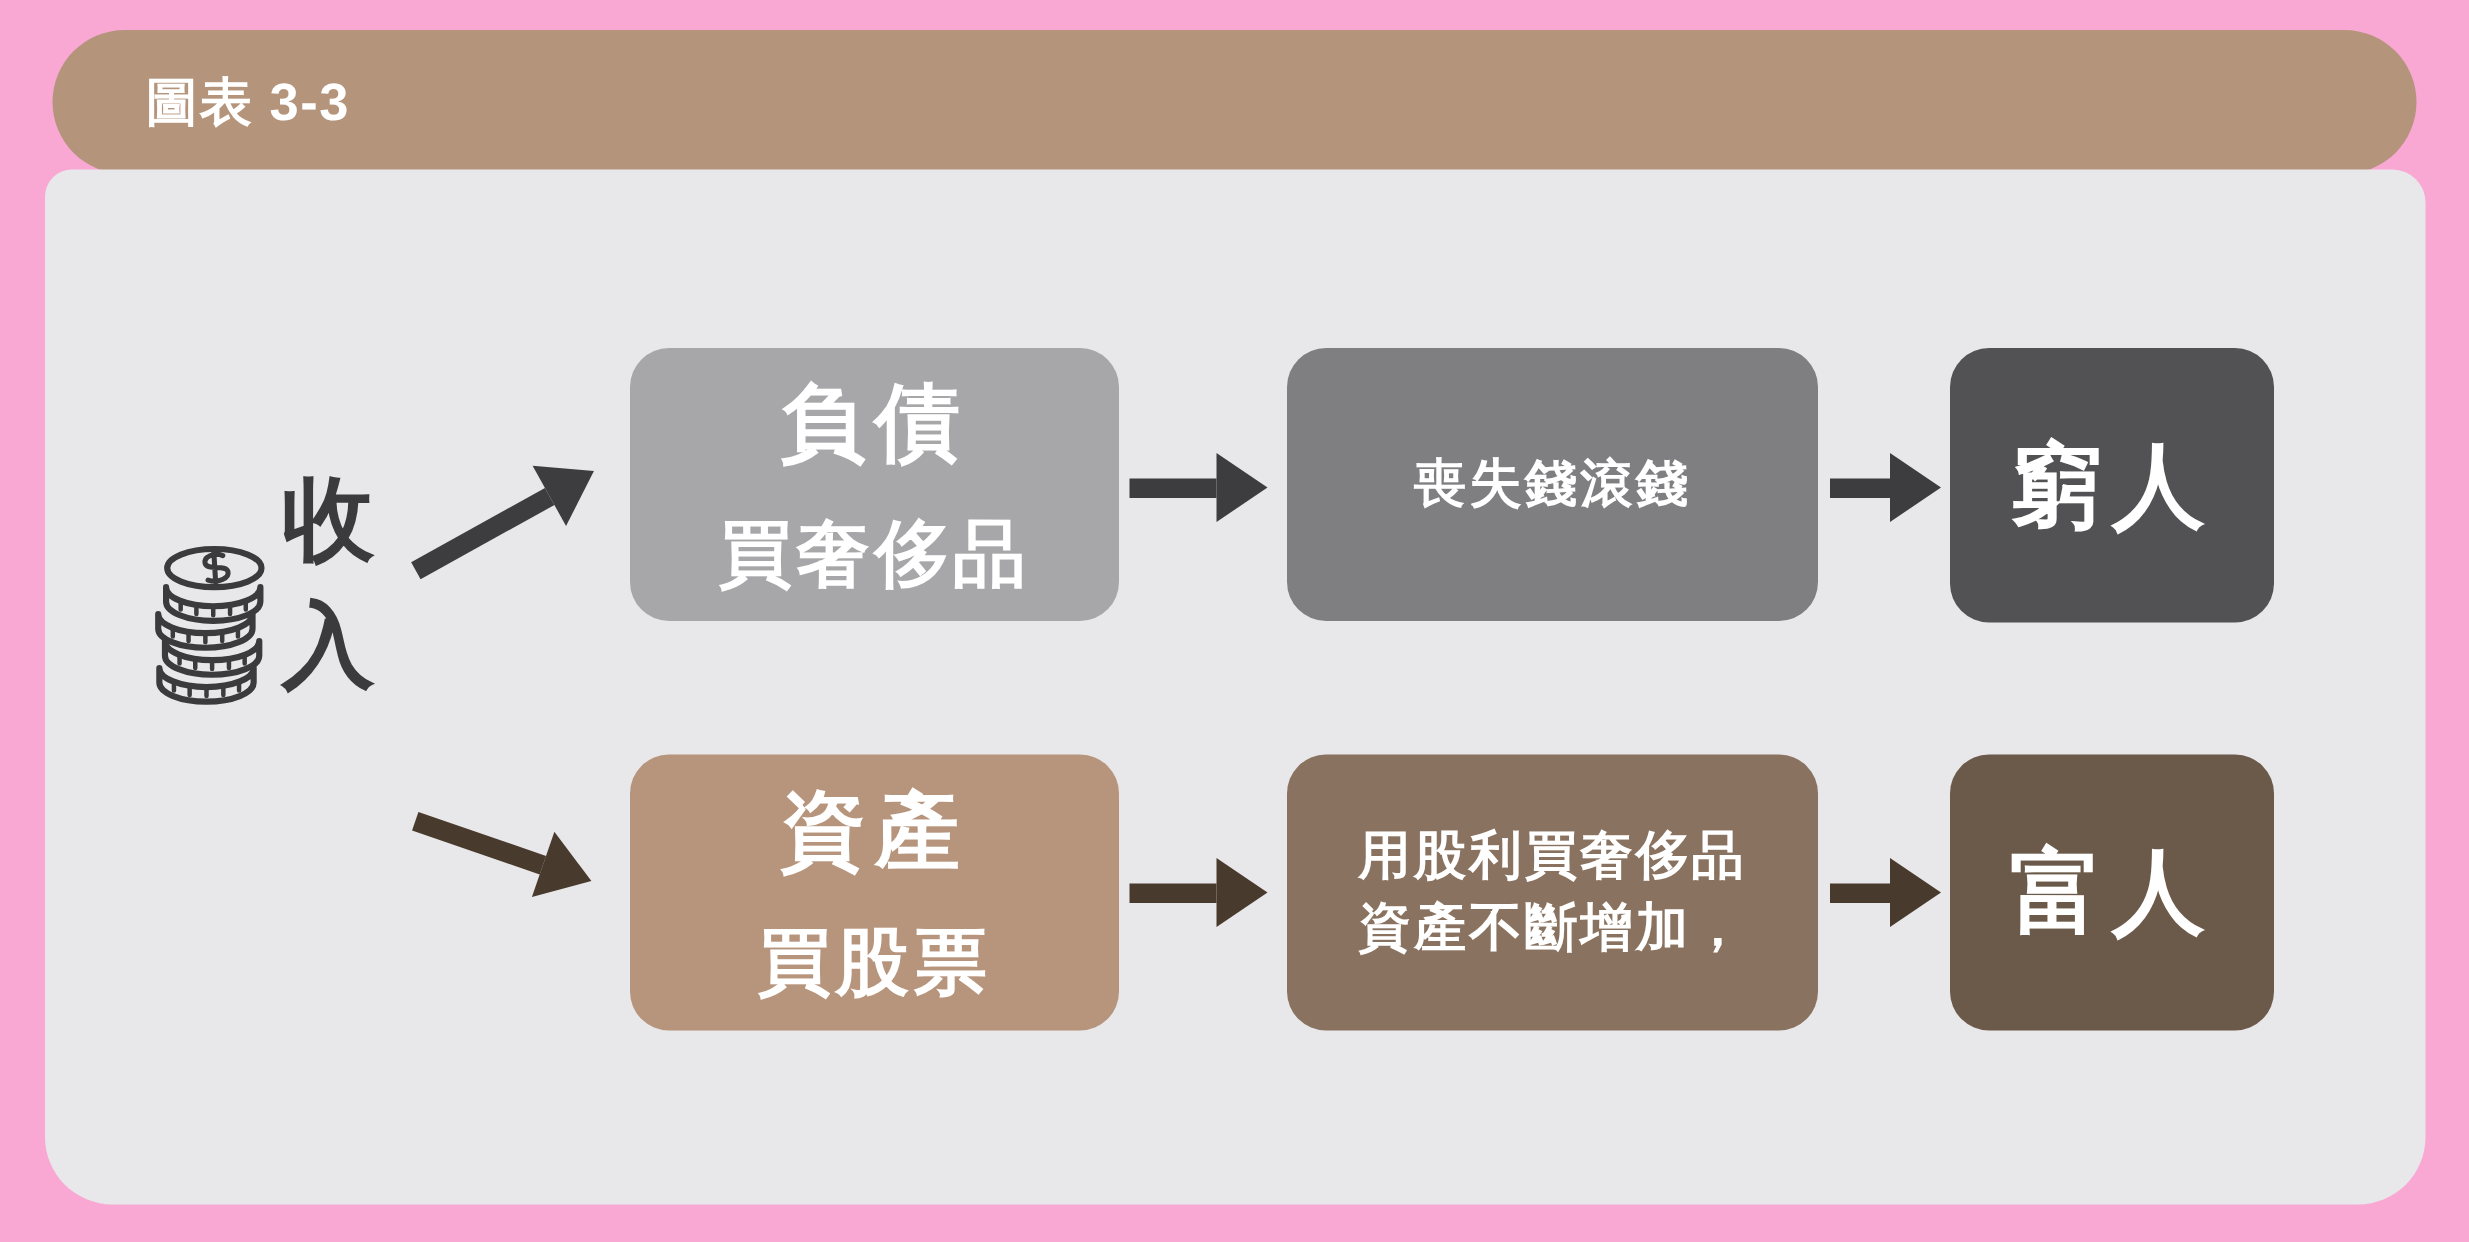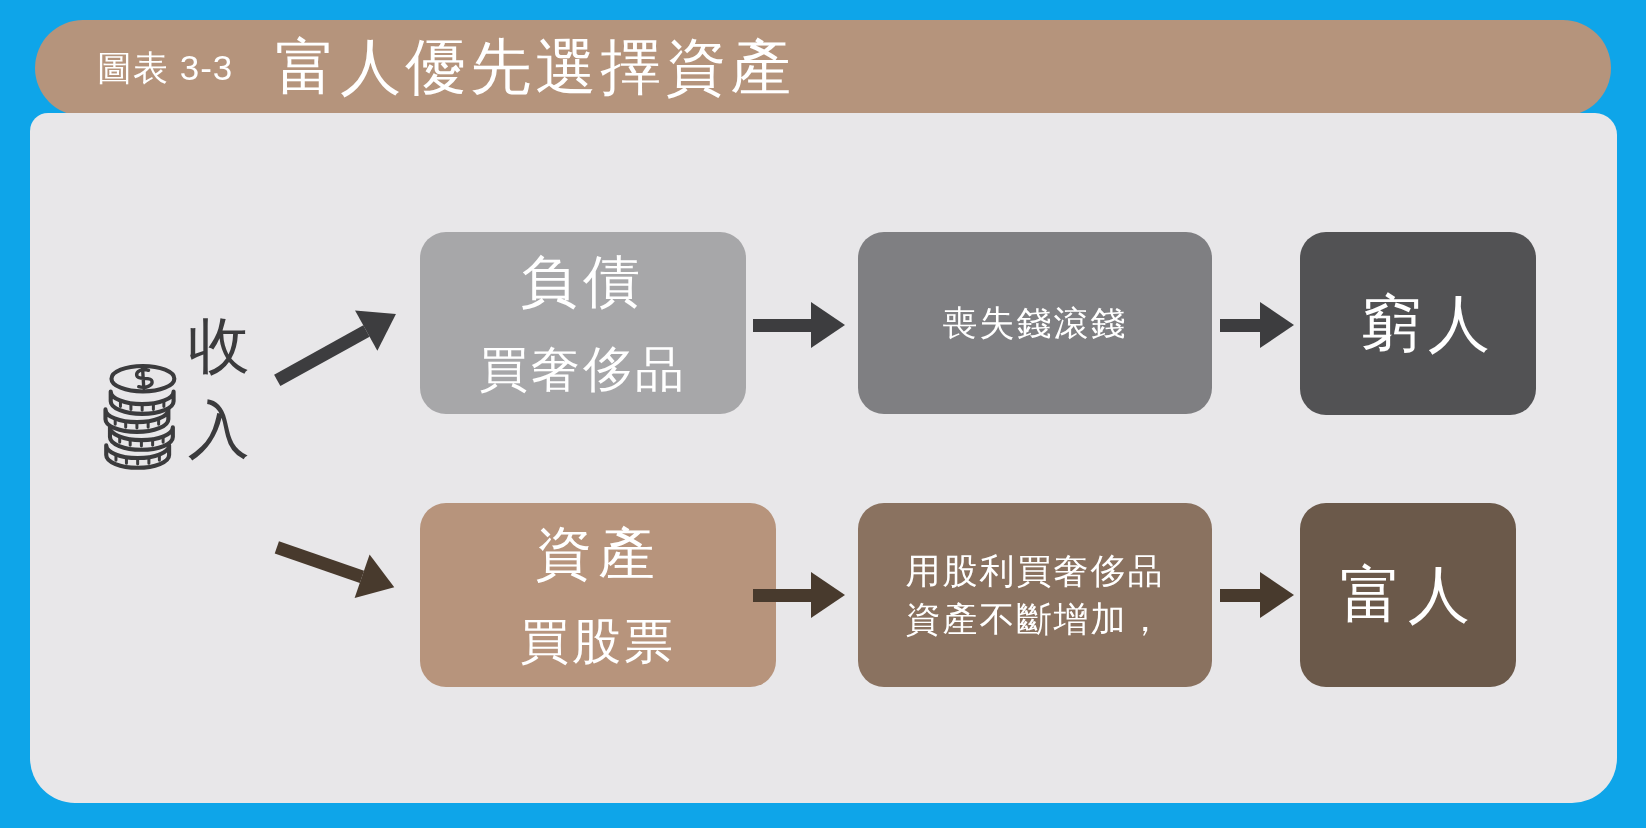--- a/index.html
+++ b/index.html
@@ -1,22 +1,22 @@
 <!DOCTYPE html>
 <html style="--header_bg: #b5947c; --panel_bg: #e8e7e9; --row1_box1_bg: #a7a7a9; --row1_box2_bg: #7f7f82; --row1_box3_bg: #525254; --row2_box1_bg: #b7947c; --row2_box2_bg: #8a7260; --row2_box3_bg: #6b594a; --arrow_dark: #3d3d3f; --arrow_brown: #483a2d; --ink: #3b3b3d; --text_on_box: #ffffff;"><head>
 <meta charset="utf-8">
 <style>
   html,body{margin:0;padding:0;background:#ffffff;}
   .page{
     position:relative;
     width:1646px;height:828px;
-    background:#0ea5e9;
+    background:#f9a8d4;
     overflow:hidden;
     font-family:"Liberation Sans","DejaVu Sans",sans-serif;
-    font-weight:normal;
+    font-weight:bold;
   }
   
   .header{
     position:absolute;left:35px;top:20px;width:1576px;height:96px;
     background:var(--header_bg,#b5947c);
     border-radius:48px;
     display:flex;align-items:center;
     padding-left:62px;box-sizing:border-box;gap:42px;
     color:var(--text_on_box,#fff);
   }
@@ -41,22 +41,22 @@
     position:absolute;border-radius:26px;
     display:flex;flex-direction:column;align-items:center;justify-content:center;
     color:var(--text_on_box,#fff);text-align:center;
   }
   .box-title{font-size:57px;letter-spacing:6px;}
   .box-sub{font-size:49px;margin-top:16px;letter-spacing:3px;}
   .box-line{font-size:35px;line-height:1.38;letter-spacing:2px;}
   .box-result{font-size:62px;letter-spacing:6px;}
   .r1b1{left:420px;top:232px;width:326px;height:182px;background:var(--row1_box1_bg,#a7a7a9);align-items:center;}
   .r1b2{left:858px;top:232px;width:354px;height:182px;background:var(--row1_box2_bg,#7f7f82);}
-  .r1b3{left:1300px;top:232px;width:216px;height:183px;background:var(--row1_box3_bg,#525254);padding-left:20px;}
-  .r2b1{left:420px;top:503px;width:356px;height:184px;background:var(--row2_box1_bg,#b7947c);}
+  .r1b3{left:1300px;top:232px;width:216px;height:183px;background:var(--row1_box3_bg,#525254);}
+  .r2b1{left:420px;top:503px;width:326px;height:184px;background:var(--row2_box1_bg,#b7947c);}
   .r2b2{left:858px;top:503px;width:354px;height:184px;background:var(--row2_box2_bg,#8a7260);}
   .r2b3{left:1300px;top:503px;width:216px;height:184px;background:var(--row2_box3_bg,#6b594a);}
   
   .arrow{position:absolute;display:flex;align-items:center;height:46px;}
   .arrow .shaft{flex:1;height:13px;}
   .arrow .head{
     width:0;height:0;
     border-top:23px solid transparent;
     border-bottom:23px solid transparent;
     border-left:34px solid;
@@ -72,21 +72,20 @@
   .diag-top{left:277px;top:357px;width:136px;transform:rotate(-29deg);transform-origin:left center;}
   .diag-bottom{left:277px;top:524px;width:124px;transform:rotate(19deg);transform-origin:left center;}
 </style>
 </head>
 <body>
 
 <div class="page">
 
   <div class="header">
     <span class="fig-label">圖表 3-3</span>
-    <span class="fig-title">富人優先選擇資產</span>
   </div>
 
   <div class="panel"></div>
 
   <div class="income">
     <svg class="coin-icon" viewBox="0 0 124 150" aria-hidden="true">
       <g fill="none" stroke="currentColor" stroke-width="5.5" stroke-linecap="round" stroke-linejoin="round">
         <g transform="translate(4,0)">
           <ellipse cx="60" cy="25" rx="42" ry="17"></ellipse>
           <path d="M70 16 c-7 -5 -17 -3 -17 3 c0 7 18 5 18 12 c0 6 -11 8 -19 3 M63 11 l-5 27" transform="rotate(-14 60 25)" stroke-width="4.5"></path>

